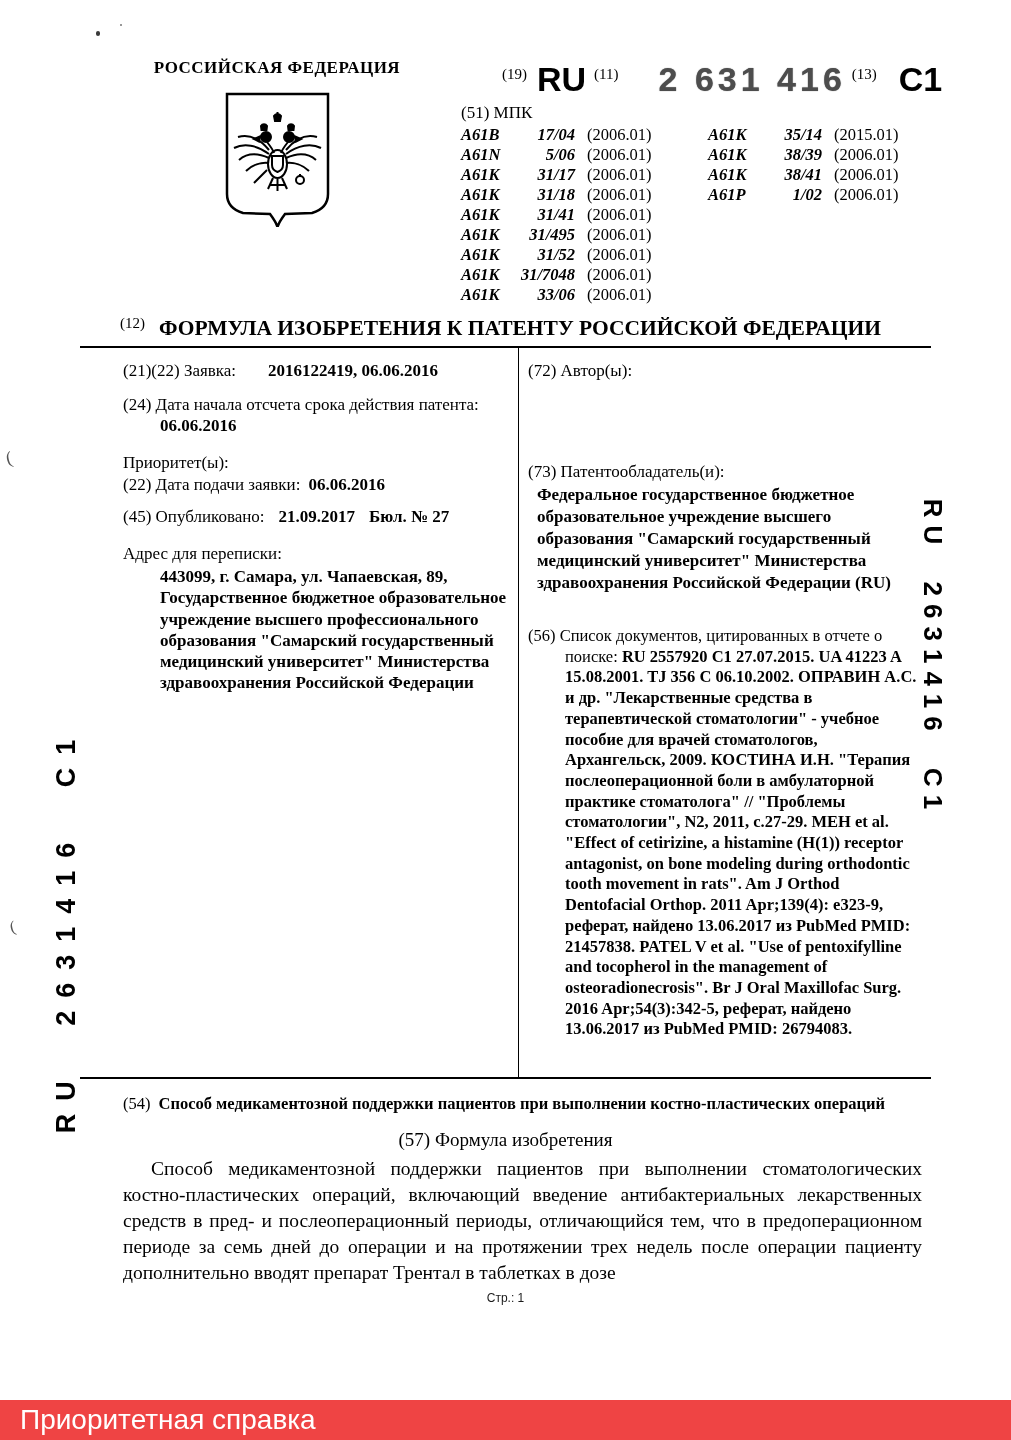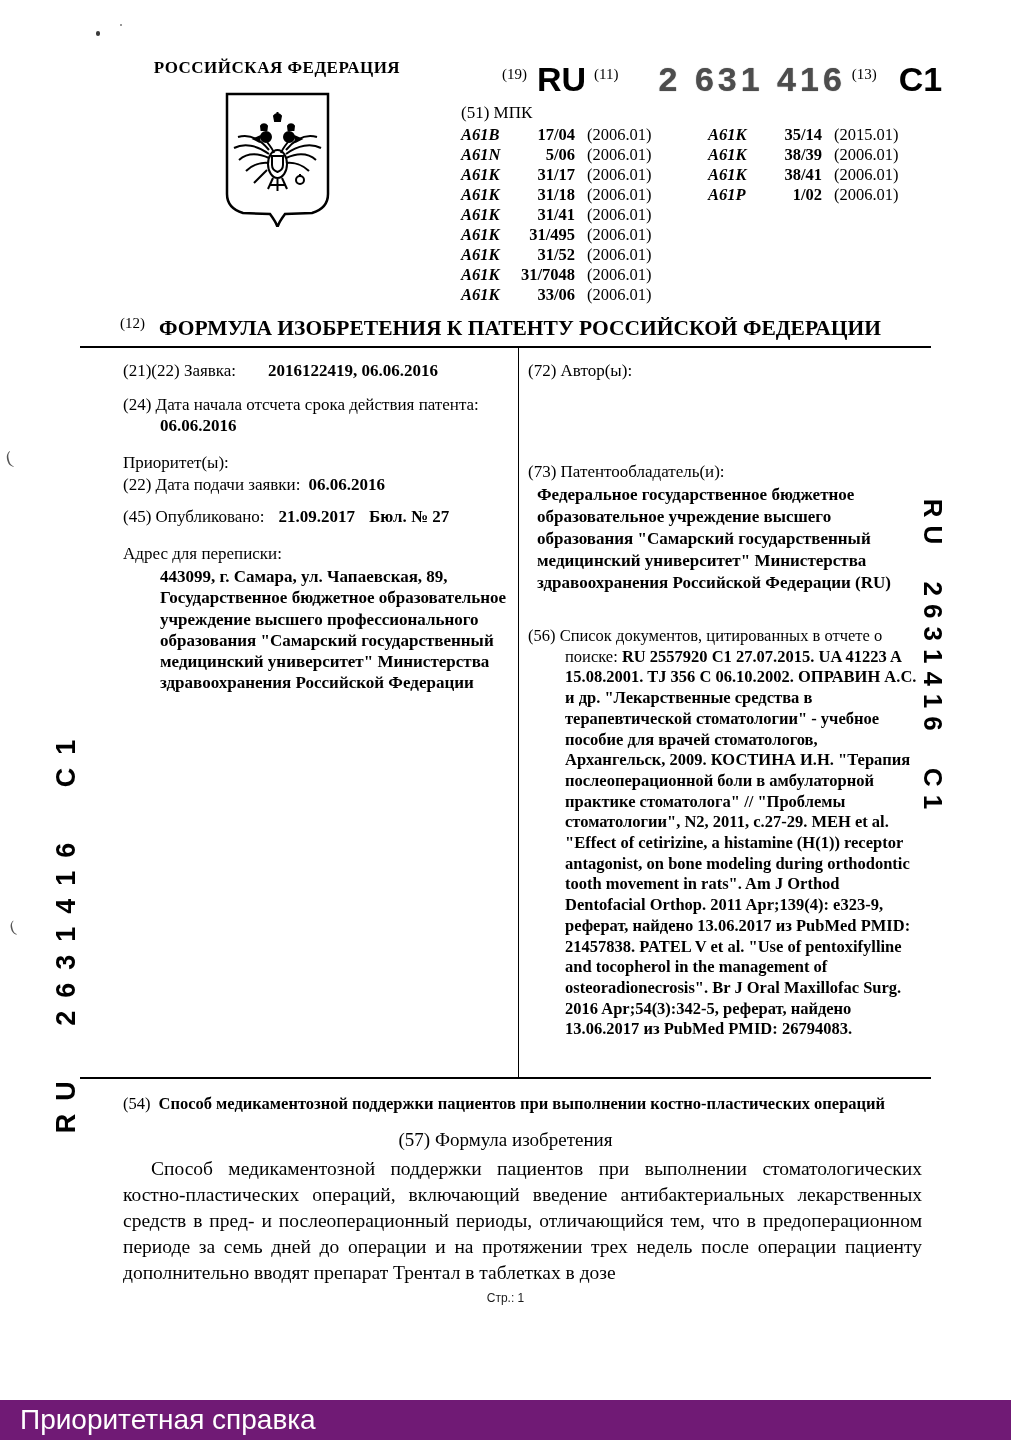--- a/index.html
+++ b/index.html
@@ -28,21 +28,21 @@
                   text-shadow:0 0 1px #6a6a6a; }
   .publine .kind{ margin-left:18px; }
   .ipc-label { position:absolute; left:461px; top:103px; font-size:17px; }
   .ipc-col {
     position:absolute; top:125px; display:grid;
     grid-template-columns:56px 70px auto; font-size:16.5px; line-height:20px;
   }
   .ipc-col.left  { left:461px; }
   .ipc-col.right { left:708px; }
   .ipc-col .code { font-weight:bold; font-style:italic; }
-  .ipc-col .cls  { font-weight:bold; text-align:right; padding-right:12px; }
+  .ipc-col .cls  { font-weight:bold; font-style:italic; text-align:right; padding-right:12px; }
   
   .title12 { position:absolute; left:120px; top:316px; white-space:nowrap;
              font-weight:bold; font-size:21.5px; }
   .title12 .sup { font-weight:normal; font-size:15px; position:relative; top:-7px; margin-right:14px; }
   .rule-top { position:absolute; left:80px;  top:346px;  width:851px; height:2px; background:#000; }
   .rule-mid { position:absolute; left:80px;  top:1077px; width:851px; height:2px; background:#000; }
   .vdivider { position:absolute; left:518px; top:348px;  width:1px;  height:729px; background:#000; }
   
   .bib { font-size:17px; line-height:21px; }
   .b   { font-weight:bold; }
@@ -77,21 +77,21 @@
             font-family:"Liberation Sans", sans-serif; font-size:12px; color:#1a1a1a; }
   
   .vtext { position:absolute; font-family:"Liberation Sans", sans-serif;
            font-weight:bold; white-space:nowrap; text-align:center; }
   .vleft  { width:520px; height:32px; left:-193px; top:914px; font-size:27px;
             letter-spacing:13px; word-spacing:22px; transform:rotate(-90deg); }
   .vright { width:440px; height:32px; left:712px; top:642px; font-size:26px;
             letter-spacing:8px; word-spacing:14px; transform:rotate(90deg); }
   
   .banner { position:absolute; left:0; top:1400px; width:1011px; height:40px;
-            background:#701a75; color:#fff; font-family:"Liberation Sans", sans-serif;
+            background:#ef4444; color:#fff; font-family:"Liberation Sans", sans-serif;
             font-size:28px; display:flex; align-items:center; padding-left:20px;
             box-sizing:border-box; }
   
   .spk1 { position:absolute; left:96px;  top:31px;  width:4px; height:5px; background:#3a3a3a; border-radius:2px; }
   .spk2 { position:absolute; left:120px; top:24px;  width:2px; height:2px; background:#777; border-radius:1px; }
   .spk3 { position:absolute; left:6px;   top:448px; font-size:18px; color:#555; transform:rotate(-14deg); }
   .spk4 { position:absolute; left:10px;  top:918px; font-size:16px; color:#555; transform:rotate(-14deg); }
 </style>
 </head>
 <body>

